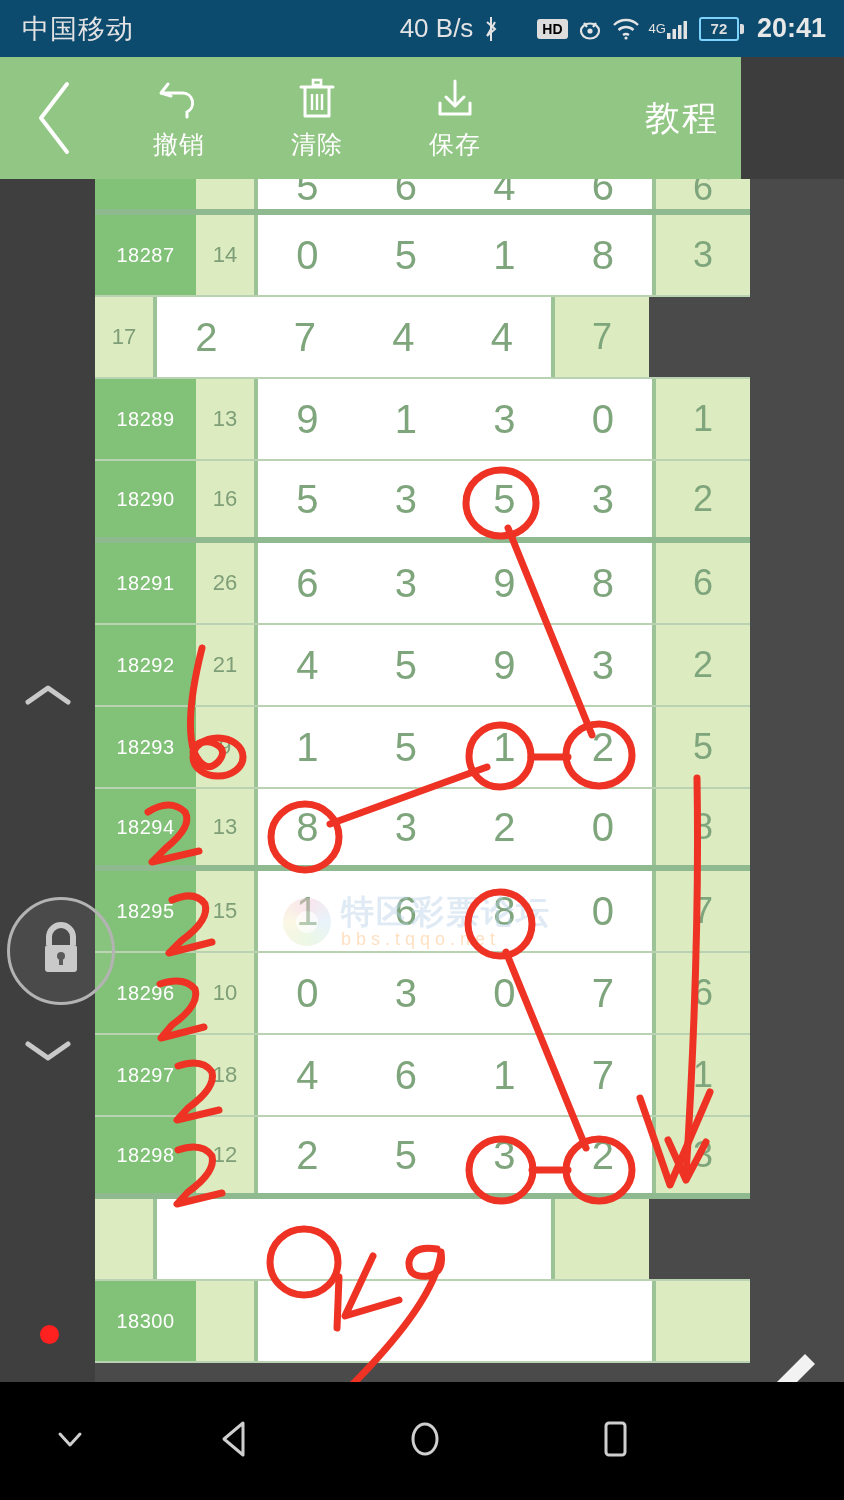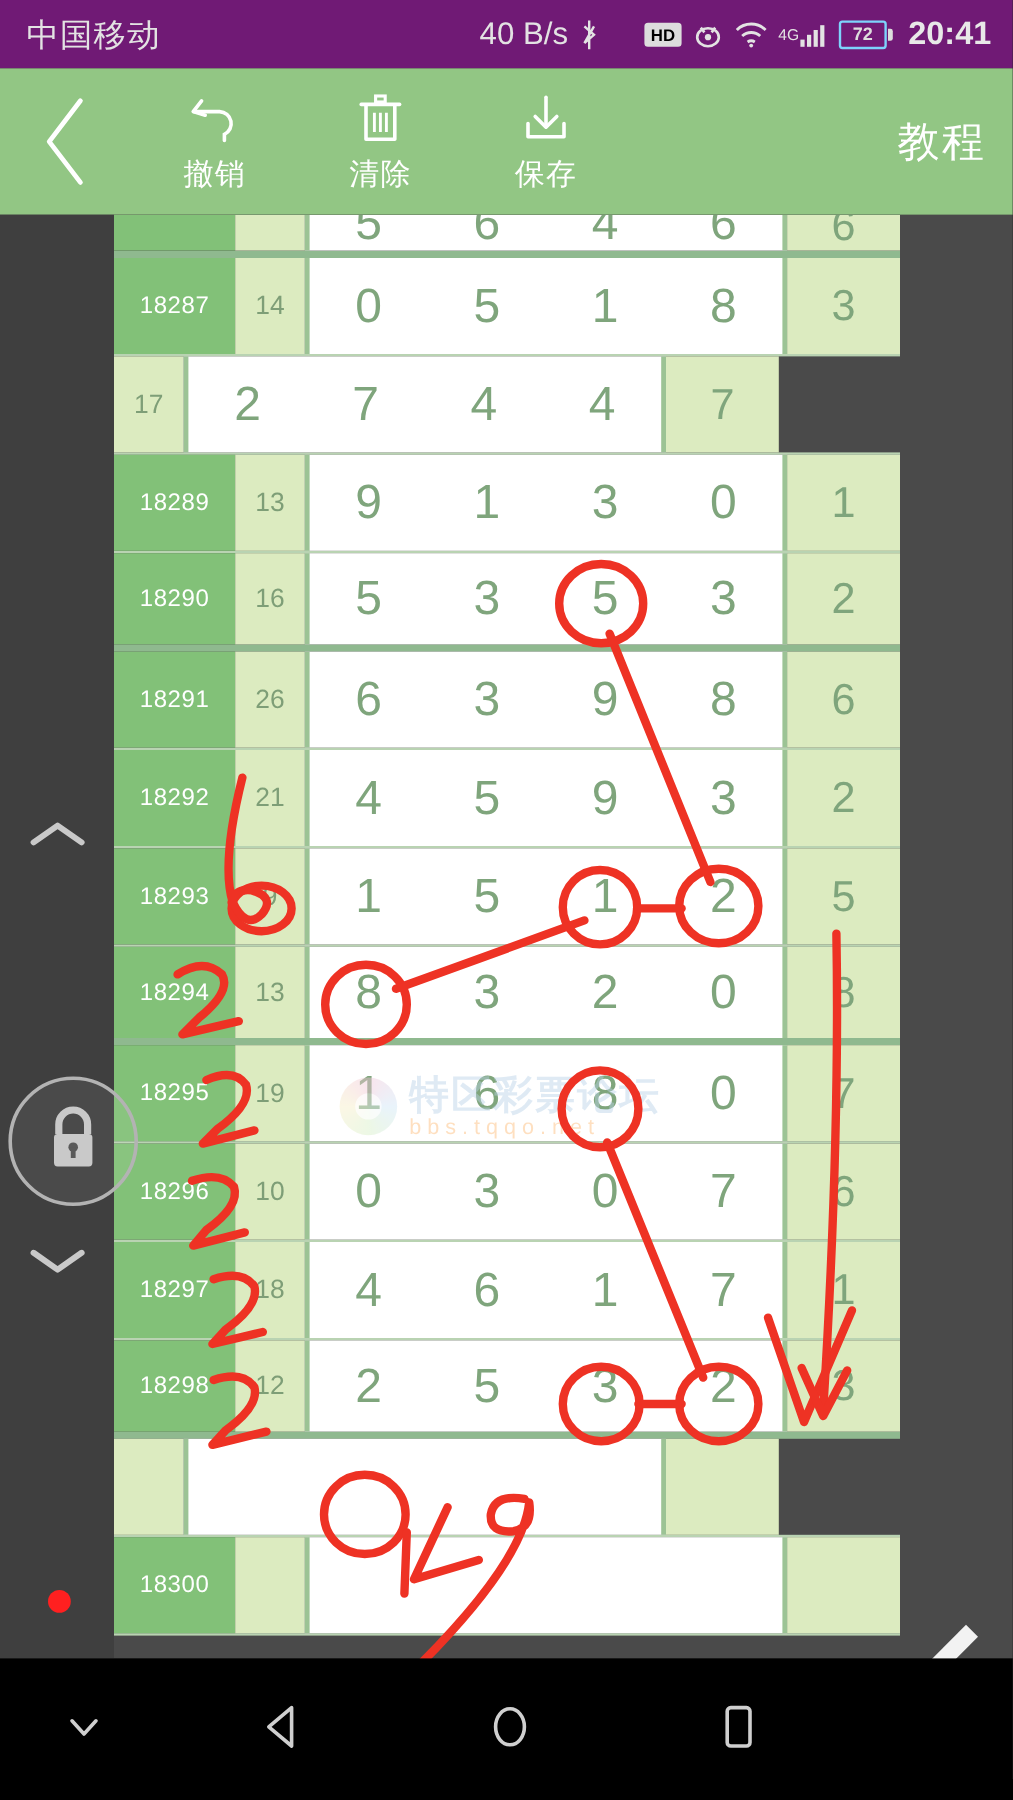--- a/index.html
+++ b/index.html
@@ -3,36 +3,36 @@
 <meta charset="utf-8">
 <style>
   * { margin:0; padding:0; box-sizing:border-box; }
   html,body { width:844px; height:1500px; background:#000; overflow:hidden;
     font-family:"Liberation Sans","DejaVu Sans",sans-serif; }
 
   #app { position:relative; width:844px; height:1500px; background:#3d3d3d; }
 
   
   .statusbar { position:absolute; left:0; top:0; width:844px; height:57px;
-    background:#701a75; color:#e8e8e8; display:flex; align-items:center; }
+    background:#0c4a6e; color:#e8e8e8; display:flex; align-items:center; }
   .sb-carrier { font-size:27px; margin-left:22px; letter-spacing:1px; color:#e3e3e3; }
   .sb-right { margin-left:auto; margin-right:18px; display:flex; align-items:center; gap:9px; }
   .sb-net { font-size:26px; color:#e3e3e3; }
   .sb-ic { color:#e3e3e3; display:inline-flex; align-items:center; }
   .sb-hd { font-size:14px; font-weight:bold; border:2px solid #ddd; border-radius:3px;
     padding:0 3px; line-height:16px; background:#ddd; color:#000;margin-left:28px; }
   .sb-batt { display:inline-flex; align-items:center; }
   .sb-batt .shell { width:40px; height:24px; border:2px solid #7dd3fc; border-radius:3px;
     display:flex; align-items:center; justify-content:center; font-size:15px; color:#ddd; font-weight:bold; }
   .sb-batt .cap { width:4px; height:10px; background:#ddd; margin-left:1px; border-radius:0 2px 2px 0; }
   .sb-time { font-size:27px; color:#e8e8e8; margin-left:4px;font-weight:bold; }
   .sb-4g { font-size:13px; vertical-align:super; color:#e3e3e3; }
 
   
-  .toolbar { position:absolute; left:0; top:57px; width:844px; height:122px;
+  .toolbar { position:absolute; left:0; top:57px; width:741px; height:122px;
     background:#92c684; display:flex; align-items:center; }
   .tb-back { width:110px; height:122px; display:flex; align-items:center; justify-content:center; }
   .tb-back svg { display:block; }
   .tb-item { width:138px; height:122px; display:flex; flex-direction:column;
     align-items:center; justify-content:center; gap:6px; color:#fff; }
   .tb-item .ic { height:46px; display:flex; align-items:flex-end; justify-content:center; }
   .tb-item .lb { font-size:25px; color:#fff; letter-spacing:1px; }
   .tb-tutorial { margin-left:auto; margin-right:22px; font-size:35px; color:#fff; letter-spacing:2px; }
 
   
@@ -280,21 +280,21 @@
           <div class="c-nums">
             <span>8</span>
             <span>3</span>
             <span>2</span>
             <span>0</span>
           </div>
           <div class="c-last">8</div>
         </div>
         <div class="row h-norm thinline">
           <div class="c-issue">18295</div>
-          <div class="c-sum">19</div>
+          <div class="c-sum">15</div>
           <div class="c-nums">
             <span>1</span>
             <span>6</span>
             <span>8</span>
             <span>0</span>
           </div>
           <div class="c-last">7</div>
         </div>
         <div class="row h-norm thinline">
           <div class="c-issue">18296</div>

